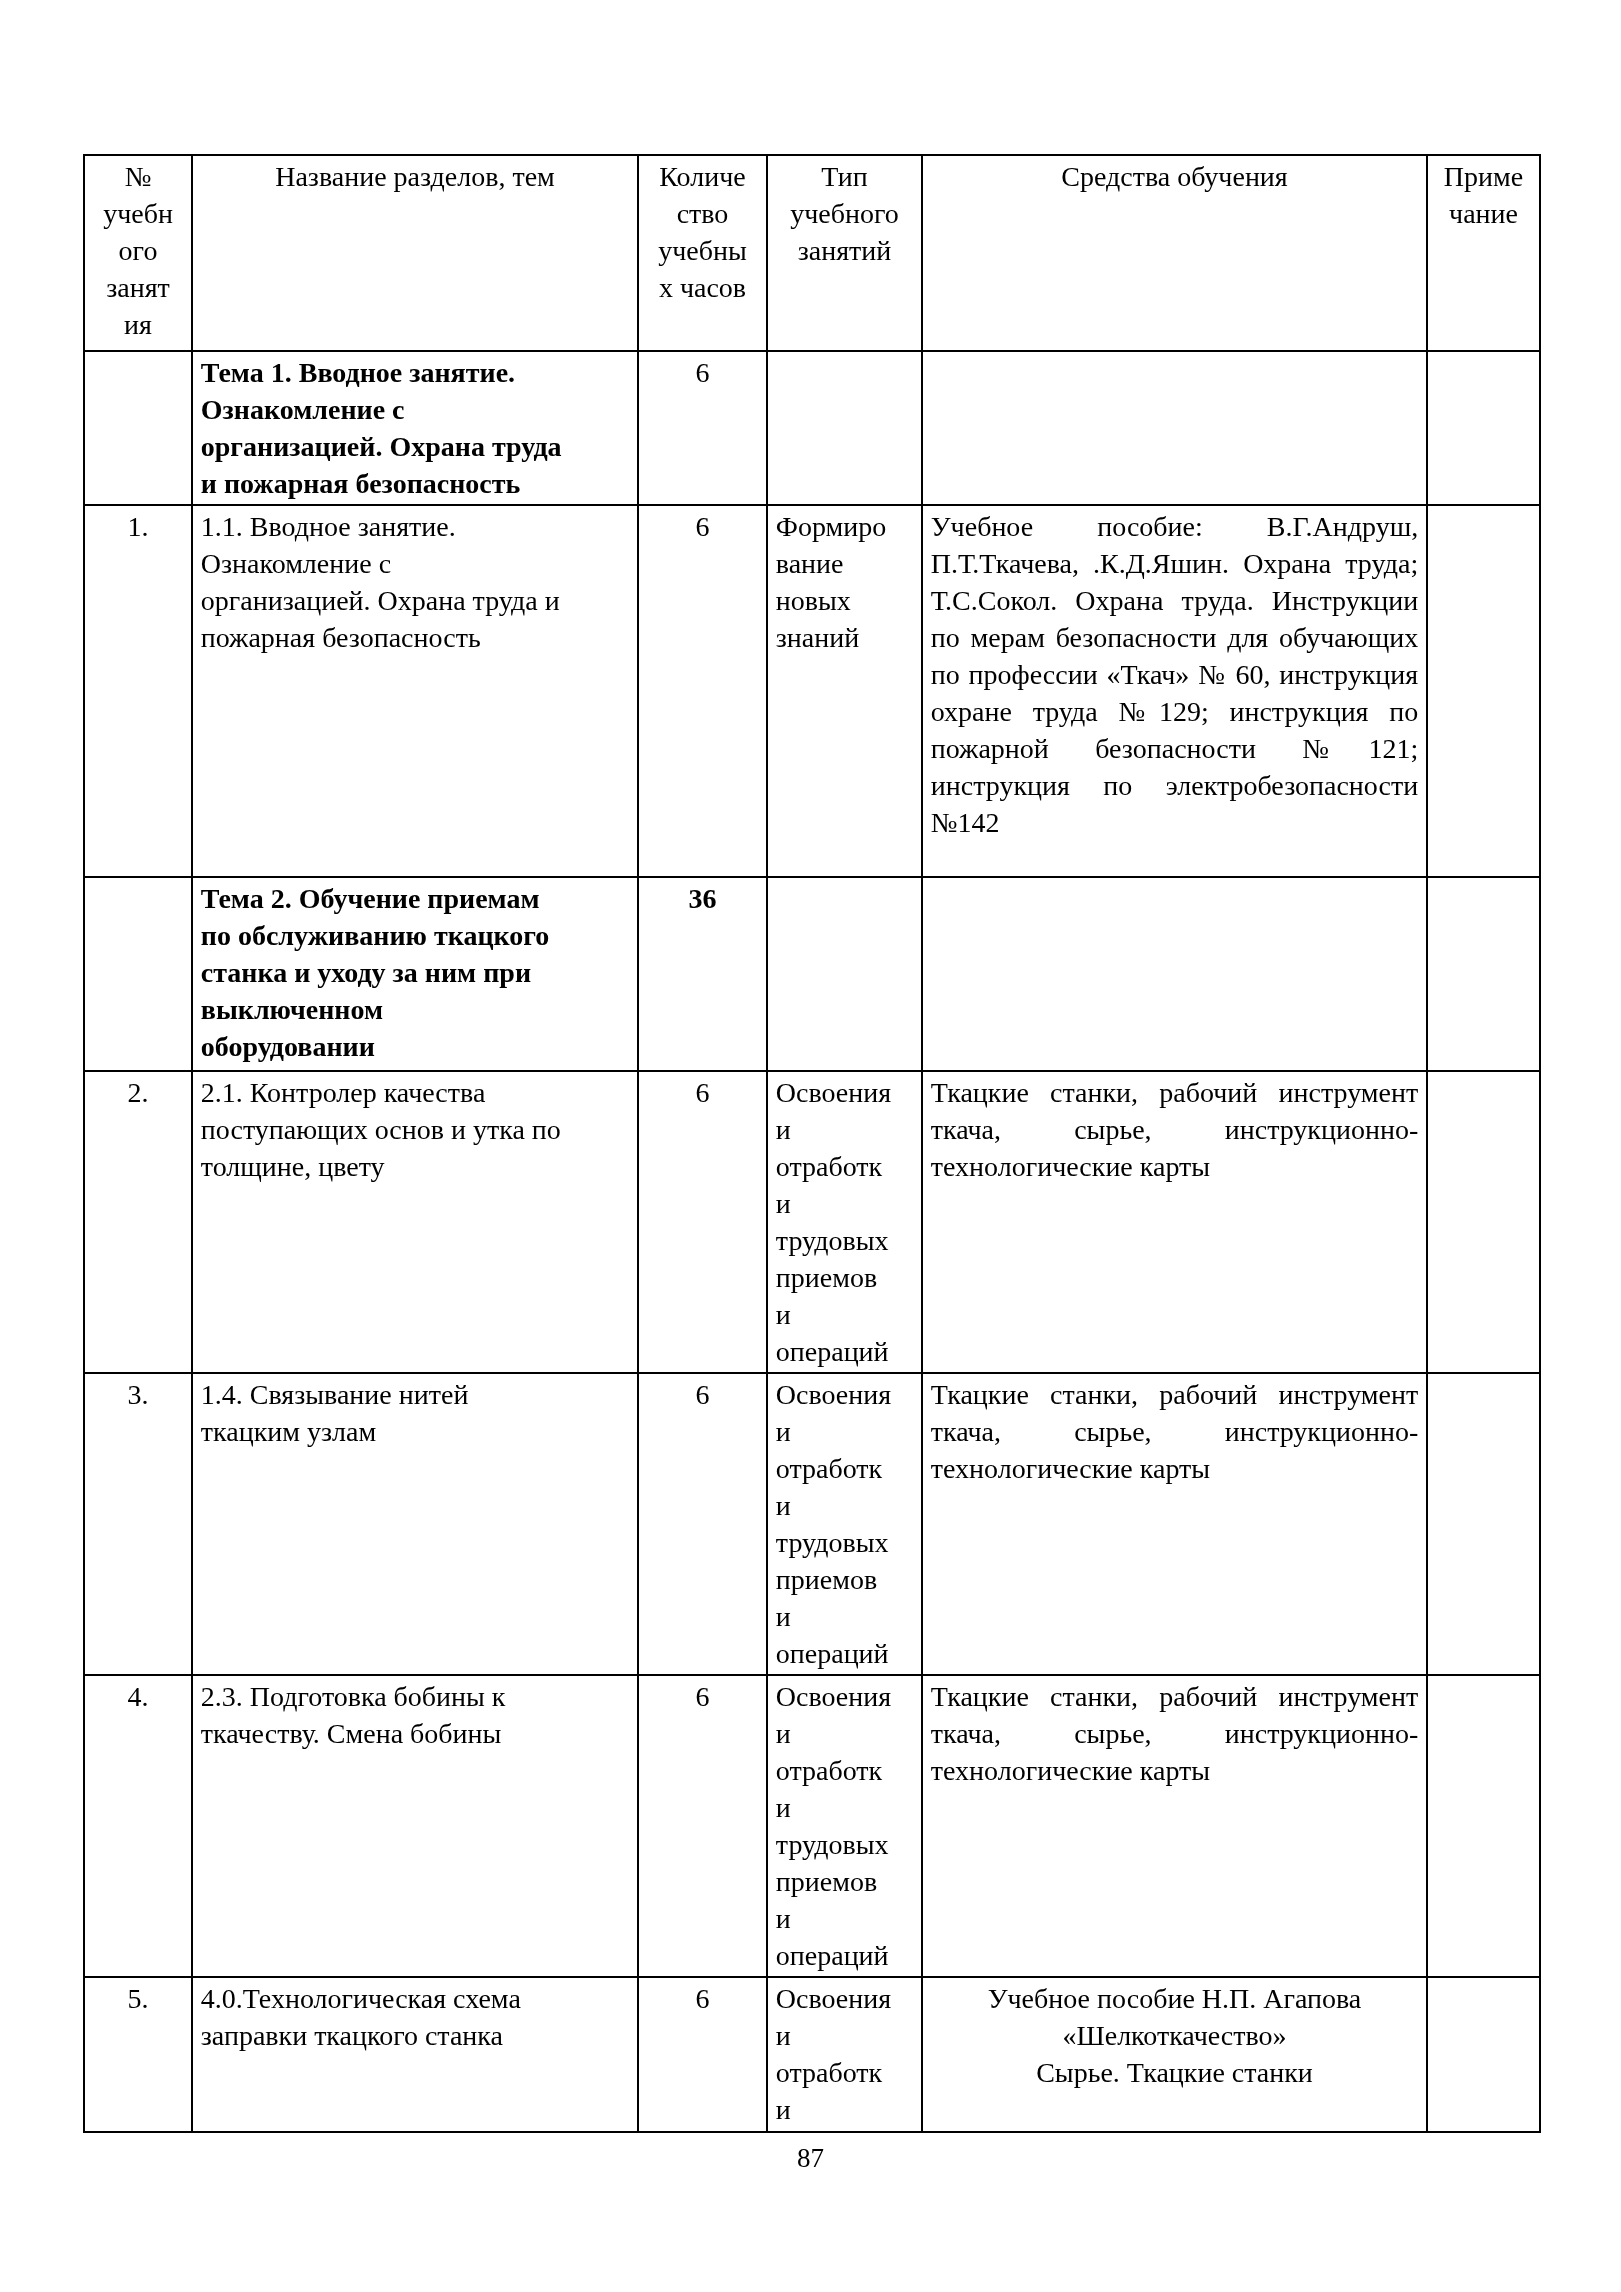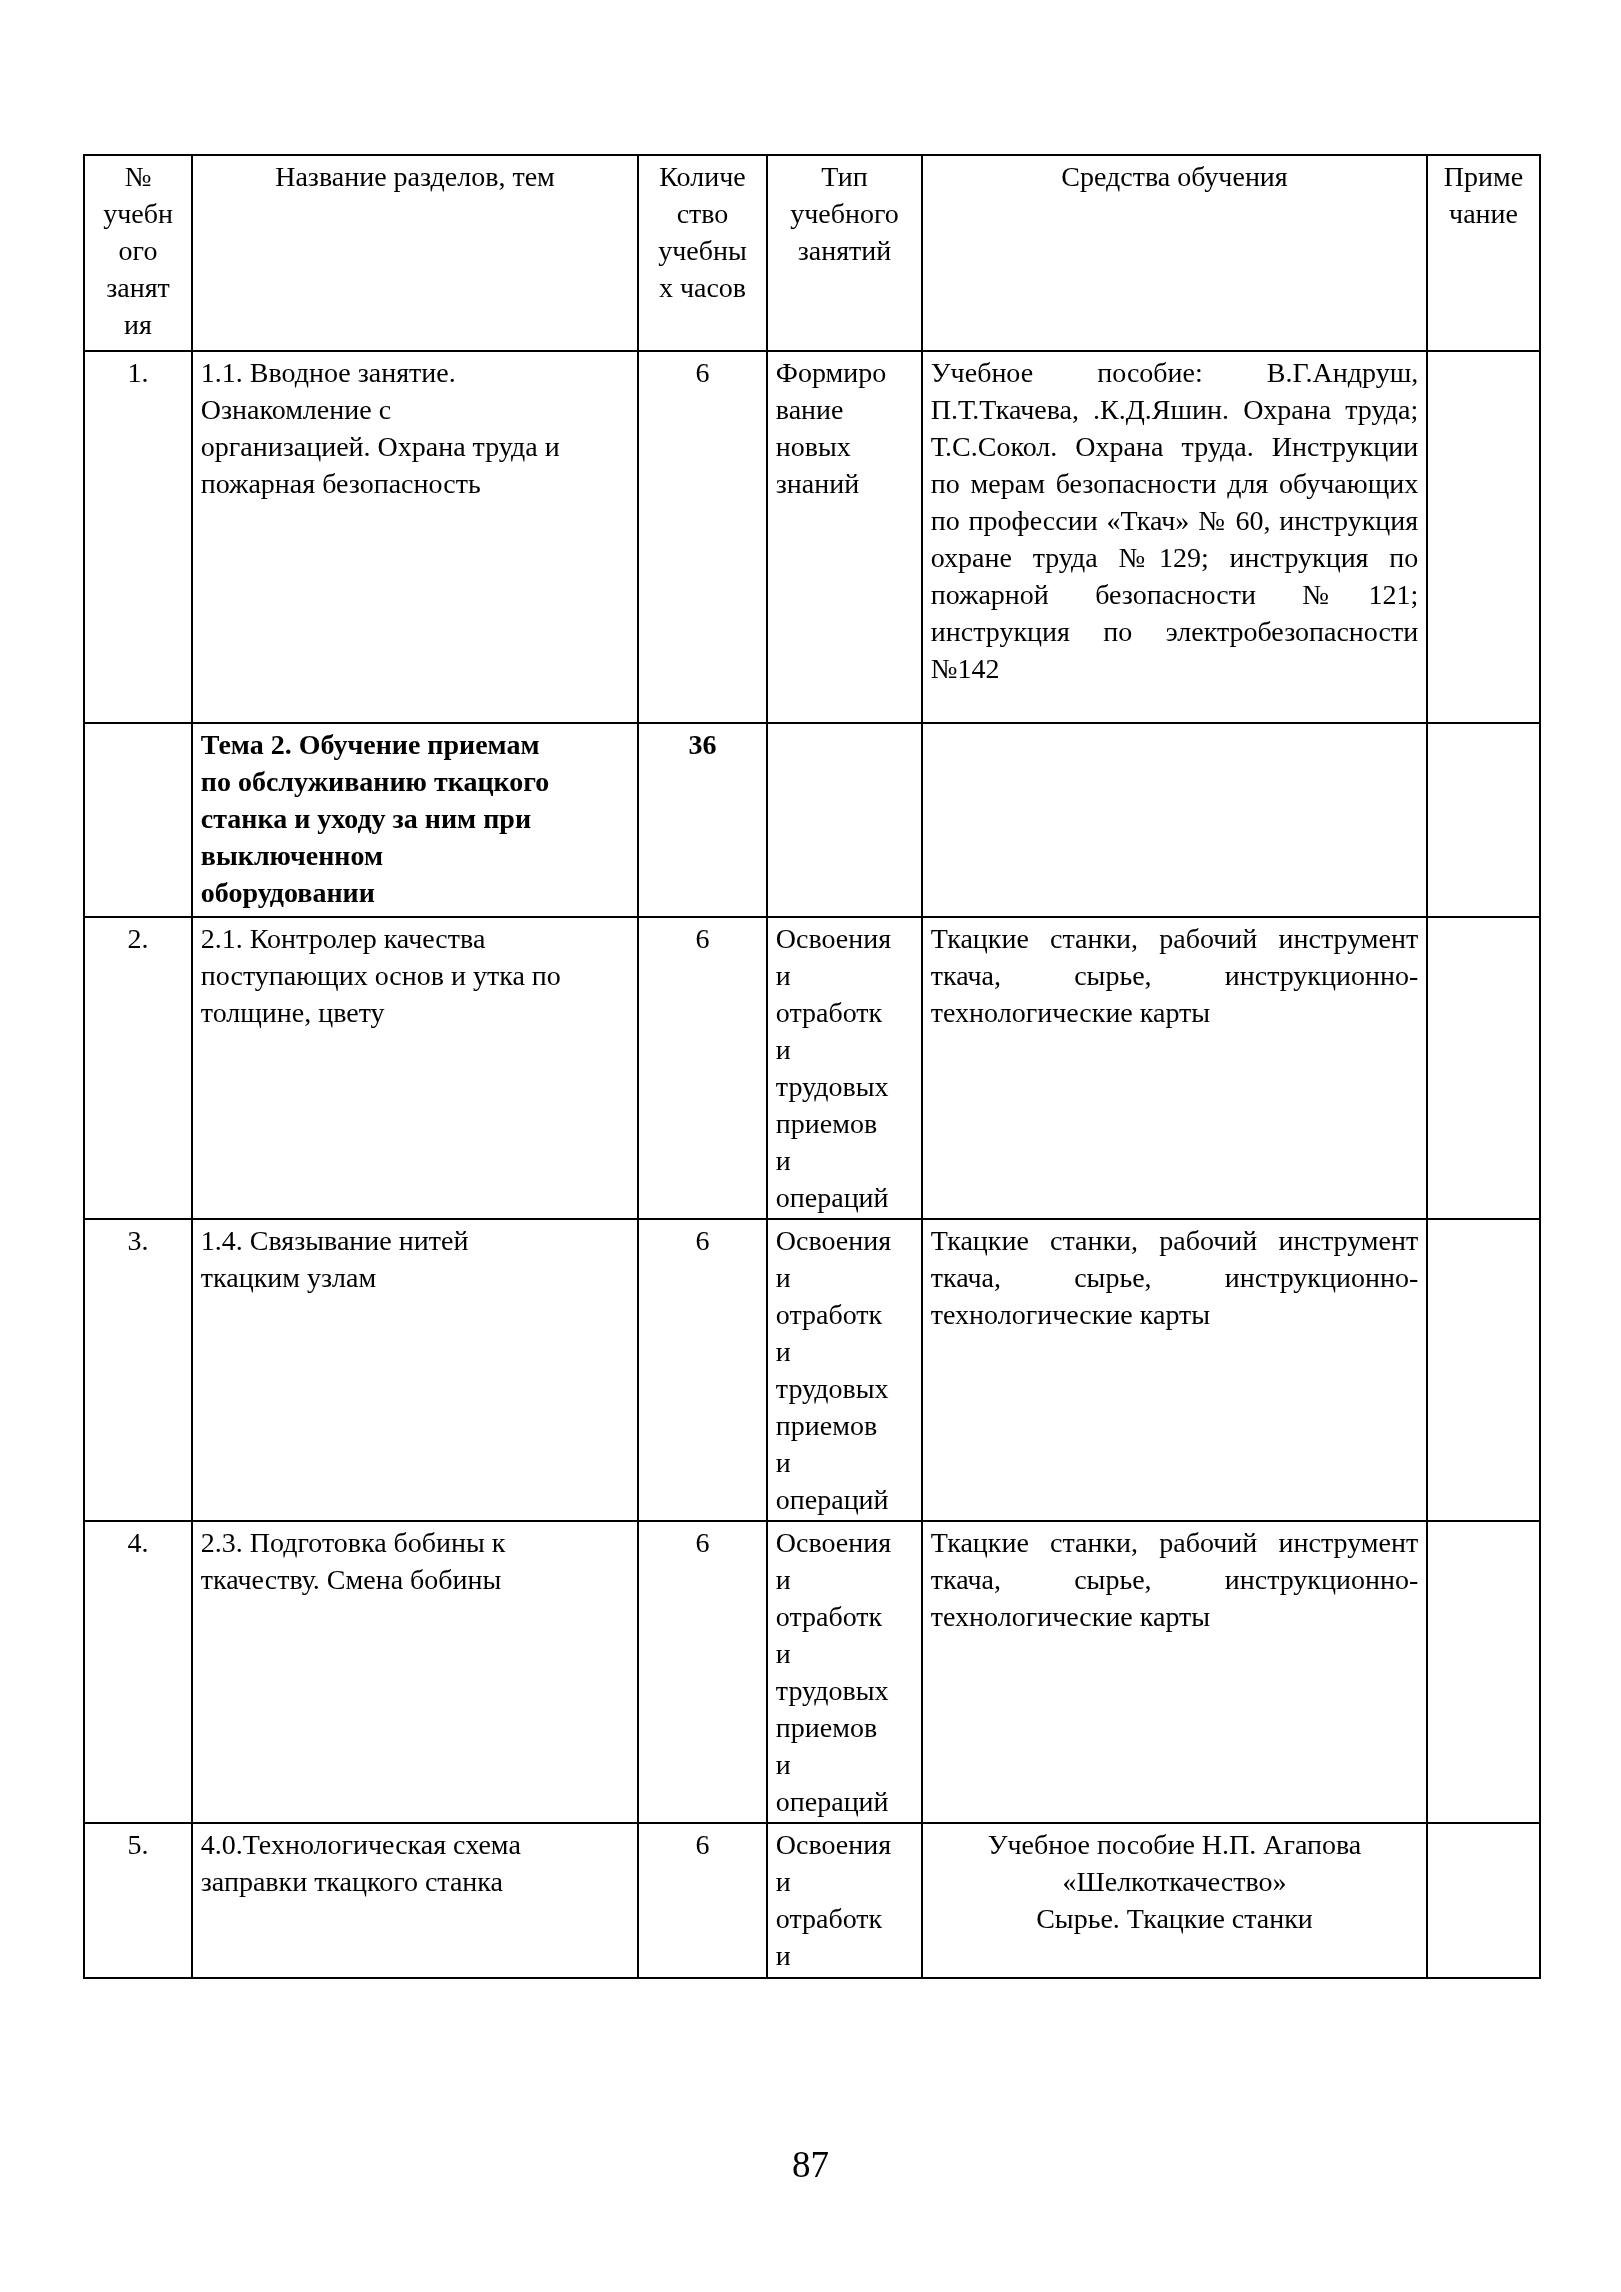--- a/index.html
+++ b/index.html
@@ -49,21 +49,21 @@
   tr.r-row2   { height: 299px; }
   tr.r-row3   { height: 299px; }
   tr.r-row4   { height: 299px; }
   tr.r-row5   { height: 155px; }
   .page-number {
     position: absolute;
     left: 0;
     right: 0;
     top: 2143px;
     text-align: center;
-    font-size: 37px;
+    font-size: 27px;
   }
 </style>
 </head>
 <body>
 
 <table class="curriculum">
   <colgroup>
     <col style="width:108px">
     <col style="width:446px">
     <col style="width:129px">
@@ -84,20 +84,31 @@
 учебны
 х часов</th>
       <th>Тип
 учебного
 занятий</th>
       <th>Средства обучения</th>
       <th>Приме
 чание</th>
     </tr>
 
+    <tr class="r-tema1 tema tema1-hours-normal">
+      <td class="col-num"></td>
+      <td class="col-name">Тема 1. Вводное занятие.
+Ознакомление с
+организацией. Охрана труда
+и пожарная безопасность</td>
+      <td class="col-hours">6</td>
+      <td class="col-type"></td>
+      <td class="col-aids"></td>
+      <td class="col-note"></td>
+    </tr>
 
     <tr class="r-row1">
       <td class="col-num">1.</td>
       <td class="col-name">1.1. Вводное занятие.
 Ознакомление с
 организацией. Охрана труда и
 пожарная безопасность</td>
       <td class="col-hours">6</td>
       <td class="col-type">Формиро
 вание

